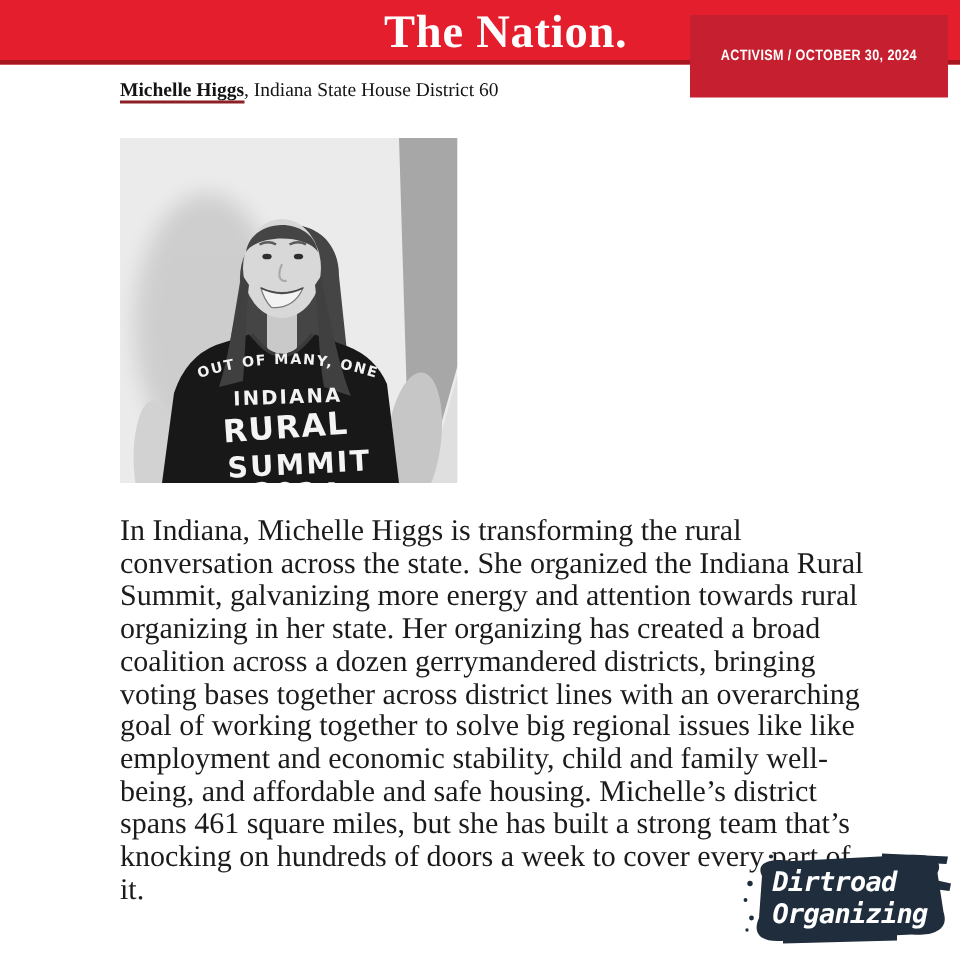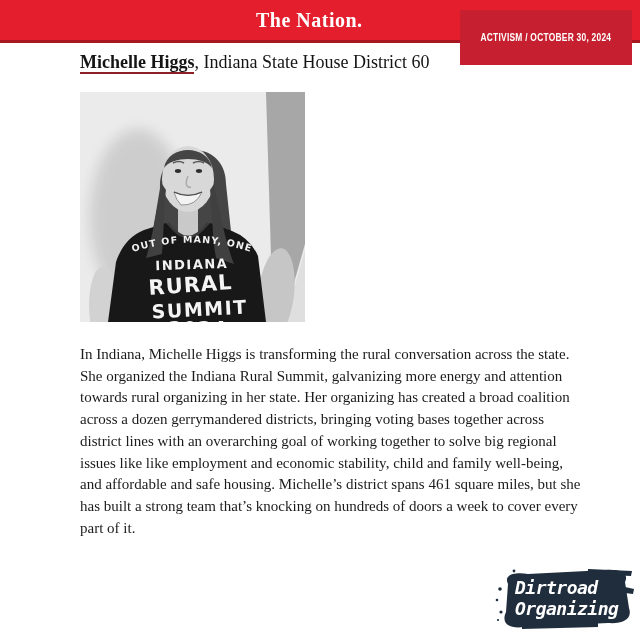--- a/index.html
+++ b/index.html
@@ -8,54 +8,54 @@
     overflow:hidden;font-family:"Liberation Serif",serif;
   }
   
   .masthead{
     position:absolute;left:0;top:0;width:640px;height:40px;
     background:#e41e2d;border-bottom:3px solid #a81622;
   }
   .brand{
     position:absolute;left:256px;top:0;height:41px;line-height:41px;
     color:#ffffff;font-family:"Liberation Serif",serif;font-weight:700;
-    font-size:20px;letter-spacing:.5px;white-space:nowrap;
+    font-size:31px;letter-spacing:.5px;white-space:nowrap;
   }
   .badge{
     position:absolute;right:8px;top:10px;height:23px;
     background:#c62030;display:flex;align-items:center;padding:16px 8px;
   }
   .badge span{
     color:#ffffff;font-family:"Liberation Sans",sans-serif;font-weight:700;
     font-size:10px;letter-spacing:.3px;white-space:nowrap;
     transform:scaleX(.84);transform-origin:center;
   }
   
   .byline{
-    position:absolute;left:80px;top:52px;font-size:18px;color:#141414;
+    position:absolute;left:80px;top:52px;font-size:13px;color:#141414;
     white-space:nowrap;
   }
   .byline .name{
     font-weight:700;border-bottom:2px solid #8d2027;padding-bottom:0px;
   }
   
   .photo{position:absolute;left:80px;top:92px;width:225px;height:230px;}
   .photo svg{display:block;}
   .shirt-arc{font-family:"DejaVu Sans",sans-serif;font-weight:bold;
     font-size:9.5px;letter-spacing:1.1px;fill:#f2f2f2;}
   .shirt-md{font-family:"DejaVu Sans",sans-serif;font-weight:bold;
     font-size:13px;letter-spacing:1.5px;fill:#f2f2f2;text-anchor:middle;}
   .shirt-lg{font-family:"DejaVu Sans",sans-serif;font-weight:bold;
     font-size:21px;letter-spacing:1px;fill:#f4f4f4;text-anchor:middle;}
   .shirt-lg2{font-family:"DejaVu Sans",sans-serif;font-weight:bold;
     font-size:19px;letter-spacing:1.5px;fill:#f4f4f4;text-anchor:middle;}
   
   .body-text{
     position:absolute;left:80px;top:344px;width:502px;
-    font-size:15px;line-height:21.7px;color:#1b1b1b;text-align:left;
+    font-size:20px;line-height:21.7px;color:#1b1b1b;text-align:left;
   }
   
   .logo{position:absolute;left:494px;top:567px;width:140px;height:64px;font-style:italic;}
   .logo-text{
     font-family:"DejaVu Sans Mono",monospace;font-weight:bold;
     font-size:18px;fill:#ffffff;letter-spacing:-0.5px;
   }
 </style>
 </head>
 <body>

